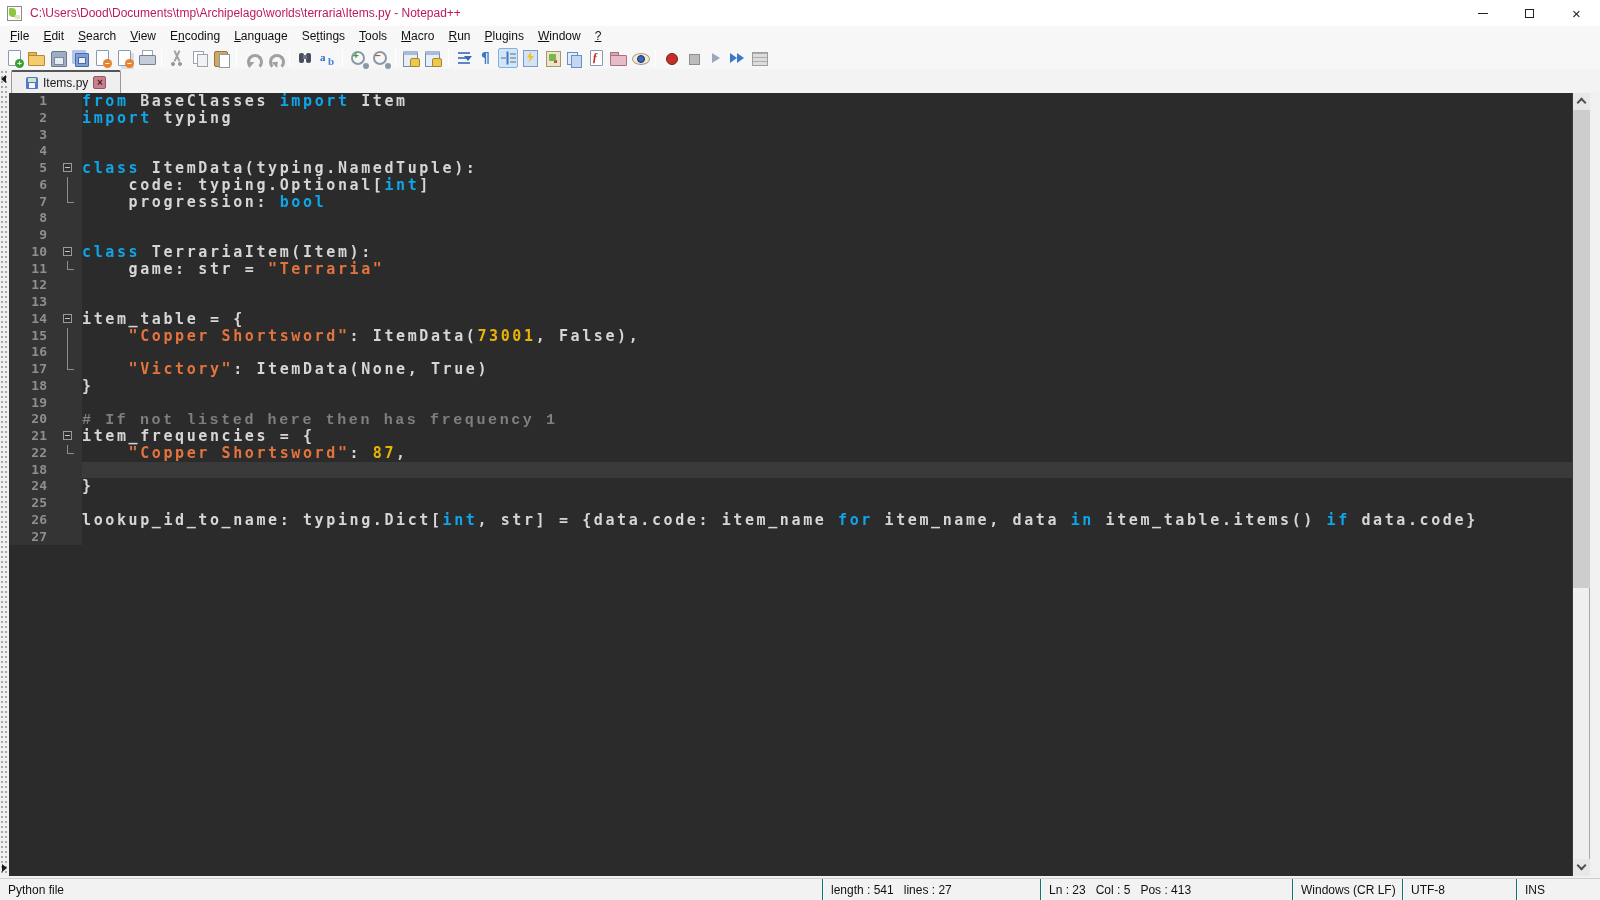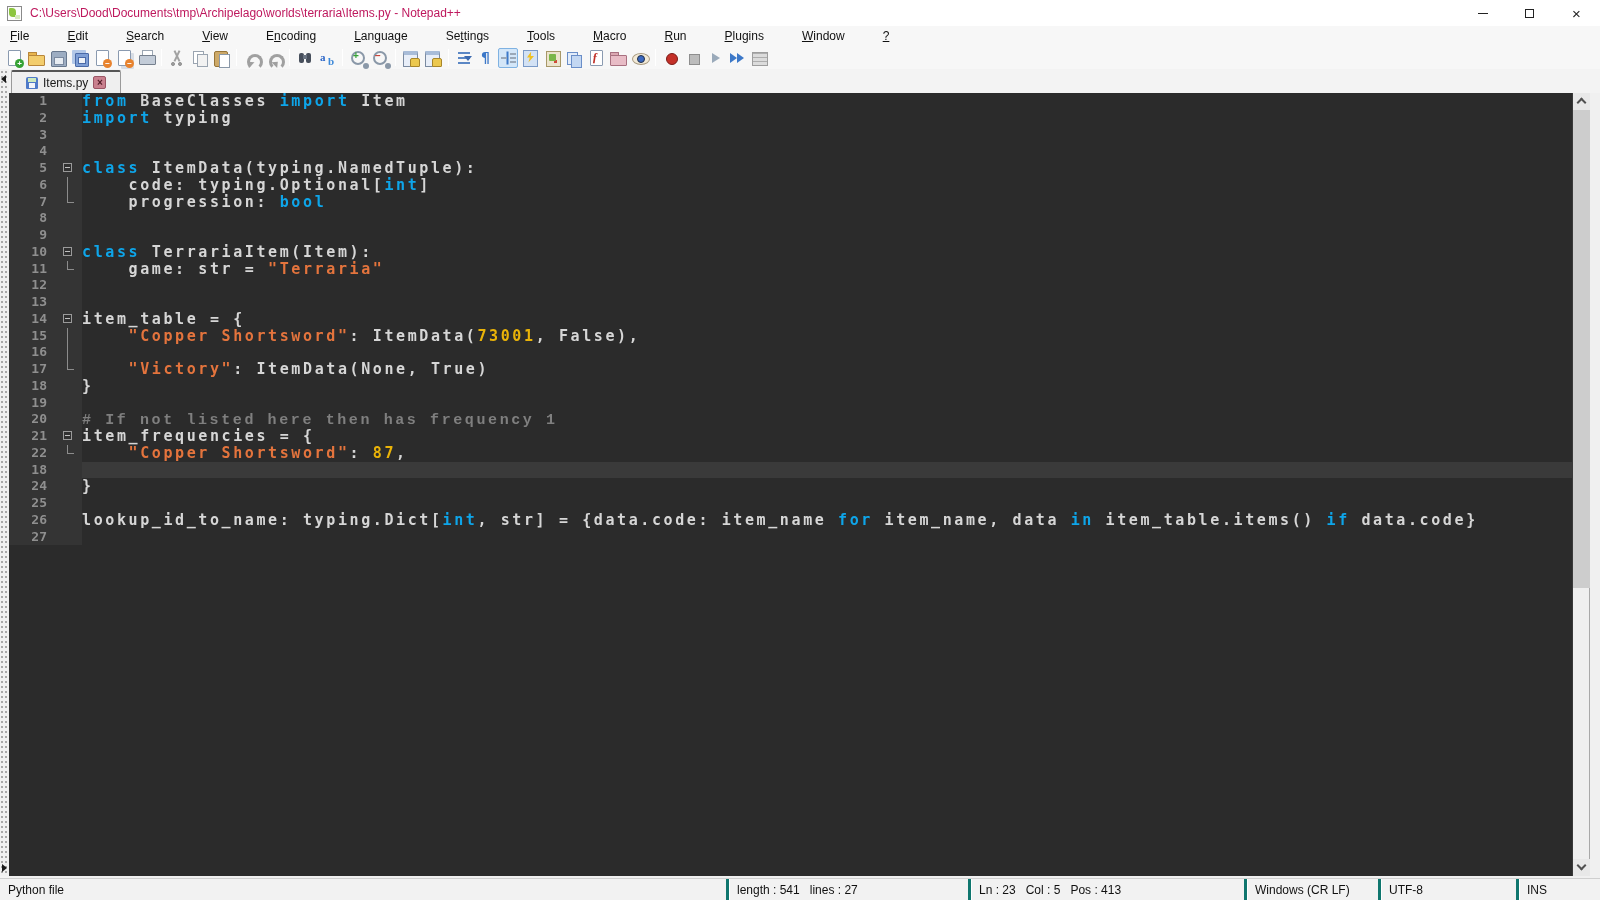--- a/index.html
+++ b/index.html
@@ -13,21 +13,21 @@
   .app-icon::before { content:""; position:absolute; left:1px; top:1px; width:7px; height:9px; background:#8dc63f; border-radius:1px 4px 1px 4px; }
   .app-icon::after { content:""; position:absolute; right:1px; bottom:1px; width:5px; height:4px; background:#d7e9c0; }
   .title-text { font-size:12px; color:#be185d; }
   .win-controls { margin-left:auto; display:flex; height:100%; }
   .win-btn { width:47px; height:100%; display:flex; align-items:center; justify-content:center; }
   .glyph-min { width:10px; height:1px; background:#222; display:block; }
   .glyph-max { width:9px; height:9px; border:1px solid #222; display:block; }
   .glyph-close { font-size:15px; color:#222; line-height:1; }
 
   
-  .menubar { height:20px; background:#f7f7f7; display:flex; align-items:center; padding-left:3px; flex:0 0 auto;gap:24px; }
+  .menubar { height:20px; background:#f7f7f7; display:flex; align-items:center; padding-left:3px; flex:0 0 auto; }
   .menu-item { font-size:12px; color:#111; padding:2px 7px; cursor:default; }
   .menu-item u { text-decoration:underline; }
 
   
   .toolbar { height:23px; background:#f7f7f7; display:flex; align-items:center; padding-left:3px; flex:0 0 auto; }
   .tb-sep { width:1px; height:17px; background:#d4d4d4; border-right:1px solid #ffffff; margin:0 4px; }
   .tbi { width:20px; height:20px; margin:0 1px; position:relative; display:inline-block; border-radius:2px; }
   .tbi.pressed { background:#d3e6f8; border:1px solid #7fb2e2; }
   
   .tbi-new::before,.tbi-close::before,.tbi-closeall::before,.tbi-fpage::before { content:""; position:absolute; left:4px; top:2px; width:11px; height:14px; background:#fff; border:1px solid #8a9ab0; border-radius:1px; }
@@ -124,21 +124,21 @@
   .vs-up { top:0; } .vs-down { bottom:0; }
   .chev { position:absolute; left:5px; width:7px; height:7px; border-left:2px solid #505050; border-top:2px solid #505050; }
   .vs-up .chev { top:6px; transform:rotate(45deg); }
   .vs-down .chev { top:3px; transform:rotate(225deg); }
   .vs-thumb { position:absolute; left:0; top:17px; width:17px; height:478px; background:#cdcdcd; }
   .right-edge { flex:0 0 11px; background:#f0f0f0; border-left:1px solid #a8a8a8; }
 
   
   .statusbar { height:22px; background:#f2f2f2; border-top:1px solid #cfcfcf; display:flex; align-items:center; font-size:12px; color:#111; flex:0 0 auto; }
   .sb-sec { height:100%; display:flex; align-items:center; padding-left:8px; white-space:pre; }
-  .sb-sec + .sb-sec { border-left:3px solid #0f766e; box-shadow:inset 1px 0 0 #ffffff;margin-left:24px; }
+  .sb-sec + .sb-sec { border-left:1px solid #0f766e; box-shadow:inset 1px 0 0 #ffffff; }
   .sb-doc { flex:1 1 auto; }
   .sb-len { flex:0 0 218px; }
   .sb-cur { flex:0 0 252px; }
   .sb-eol { flex:0 0 110px; }
   .sb-enc { flex:0 0 114px; }
   .sb-ins { flex:0 0 84px; }
 </style>
 </head>
 <body>
 

